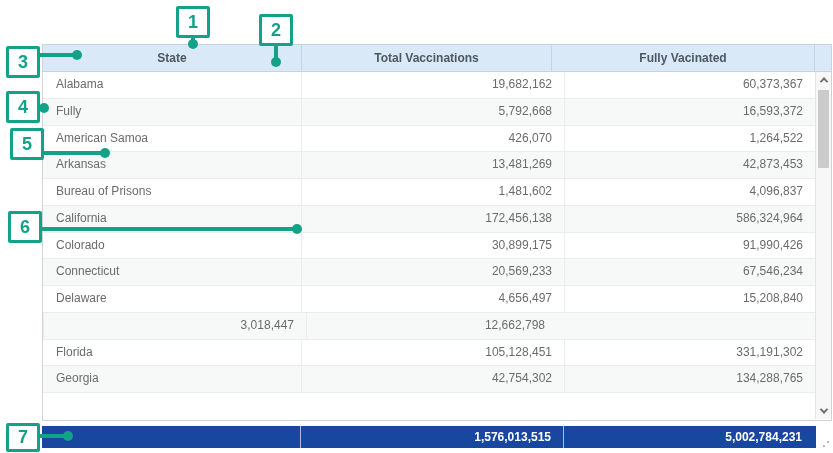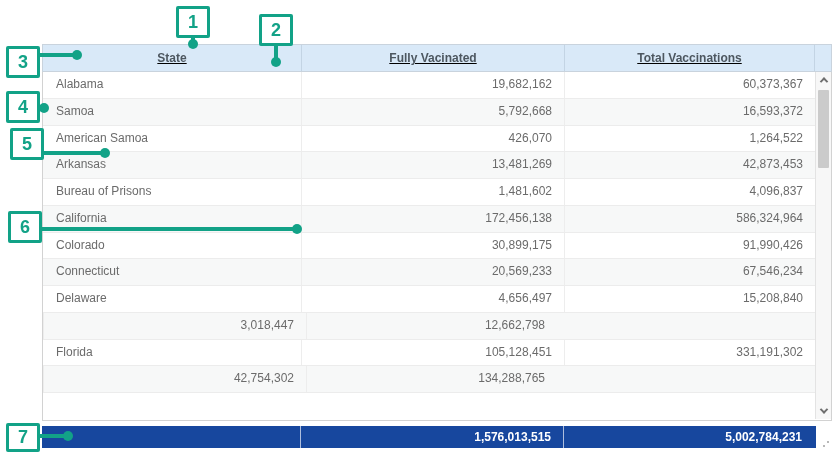--- a/index.html
+++ b/index.html
@@ -12,21 +12,20 @@
     overflow:hidden;
   }
 
   
   .table-widget { position:absolute; left:42px; top:44px; width:790px; }
 
   .thead {
     display:flex; width:790px; height:28px;
     background:#d9e9f8;
     border:1px solid #c9d3dd;
-    text-decoration:underline;
   }
   .th {
     font-size:12px; font-weight:bold; color:#4d5760;
     text-align:center; line-height:26px;
     overflow:hidden; white-space:nowrap;
   }
   .th.c1 { width:258px; }
   .th.c2 { width:263px; border-left:1px solid #c3d4e4; }
   .th.c3 { width:250px; border-left:1px solid #c3d4e4; }
   .th.corner { width:16px; border-left:1px solid #c3d4e4; }
@@ -128,35 +127,35 @@
 </style>
 </head>
 <body>
 
 <div class="stage">
 
   <div class="table-widget">
 
     <div class="thead">
       <div class="th c1">State</div>
+      <div class="th c3">Total Vaccinations</div>
       <div class="th c2">Fully Vacinated</div>
-      <div class="th c3">Total Vaccinations</div>
       <div class="th corner"></div>
     </div>
 
     <div class="tbody">
       <div class="rows">
 
         <div class="tr">
           <div class="td state">Alabama</div>
           <div class="td num">19,682,162</div>
           <div class="td num last">60,373,367</div>
         </div>
         <div class="tr">
-          <div class="td state">Samoa</div>
+          <div class="td state">Fully</div>
           <div class="td num">5,792,668</div>
           <div class="td num last">16,593,372</div>
         </div>
         <div class="tr">
           <div class="td state">American Samoa</div>
           <div class="td num">426,070</div>
           <div class="td num last">1,264,522</div>
         </div>
         <div class="tr">
           <div class="td state">Arkansas</div>
@@ -191,20 +190,21 @@
         <div class="tr">
           <div class="td num">3,018,447</div>
           <div class="td num last">12,662,798</div>
         </div>
         <div class="tr">
           <div class="td state">Florida</div>
           <div class="td num">105,128,451</div>
           <div class="td num last">331,191,302</div>
         </div>
         <div class="tr">
+          <div class="td state">Georgia</div>
           <div class="td num">42,754,302</div>
           <div class="td num last">134,288,765</div>
         </div>
 
       </div>
 
       <div class="vscroll">
         <div class="sb-btn up">
           <span class="chev u"></span>
         </div>

